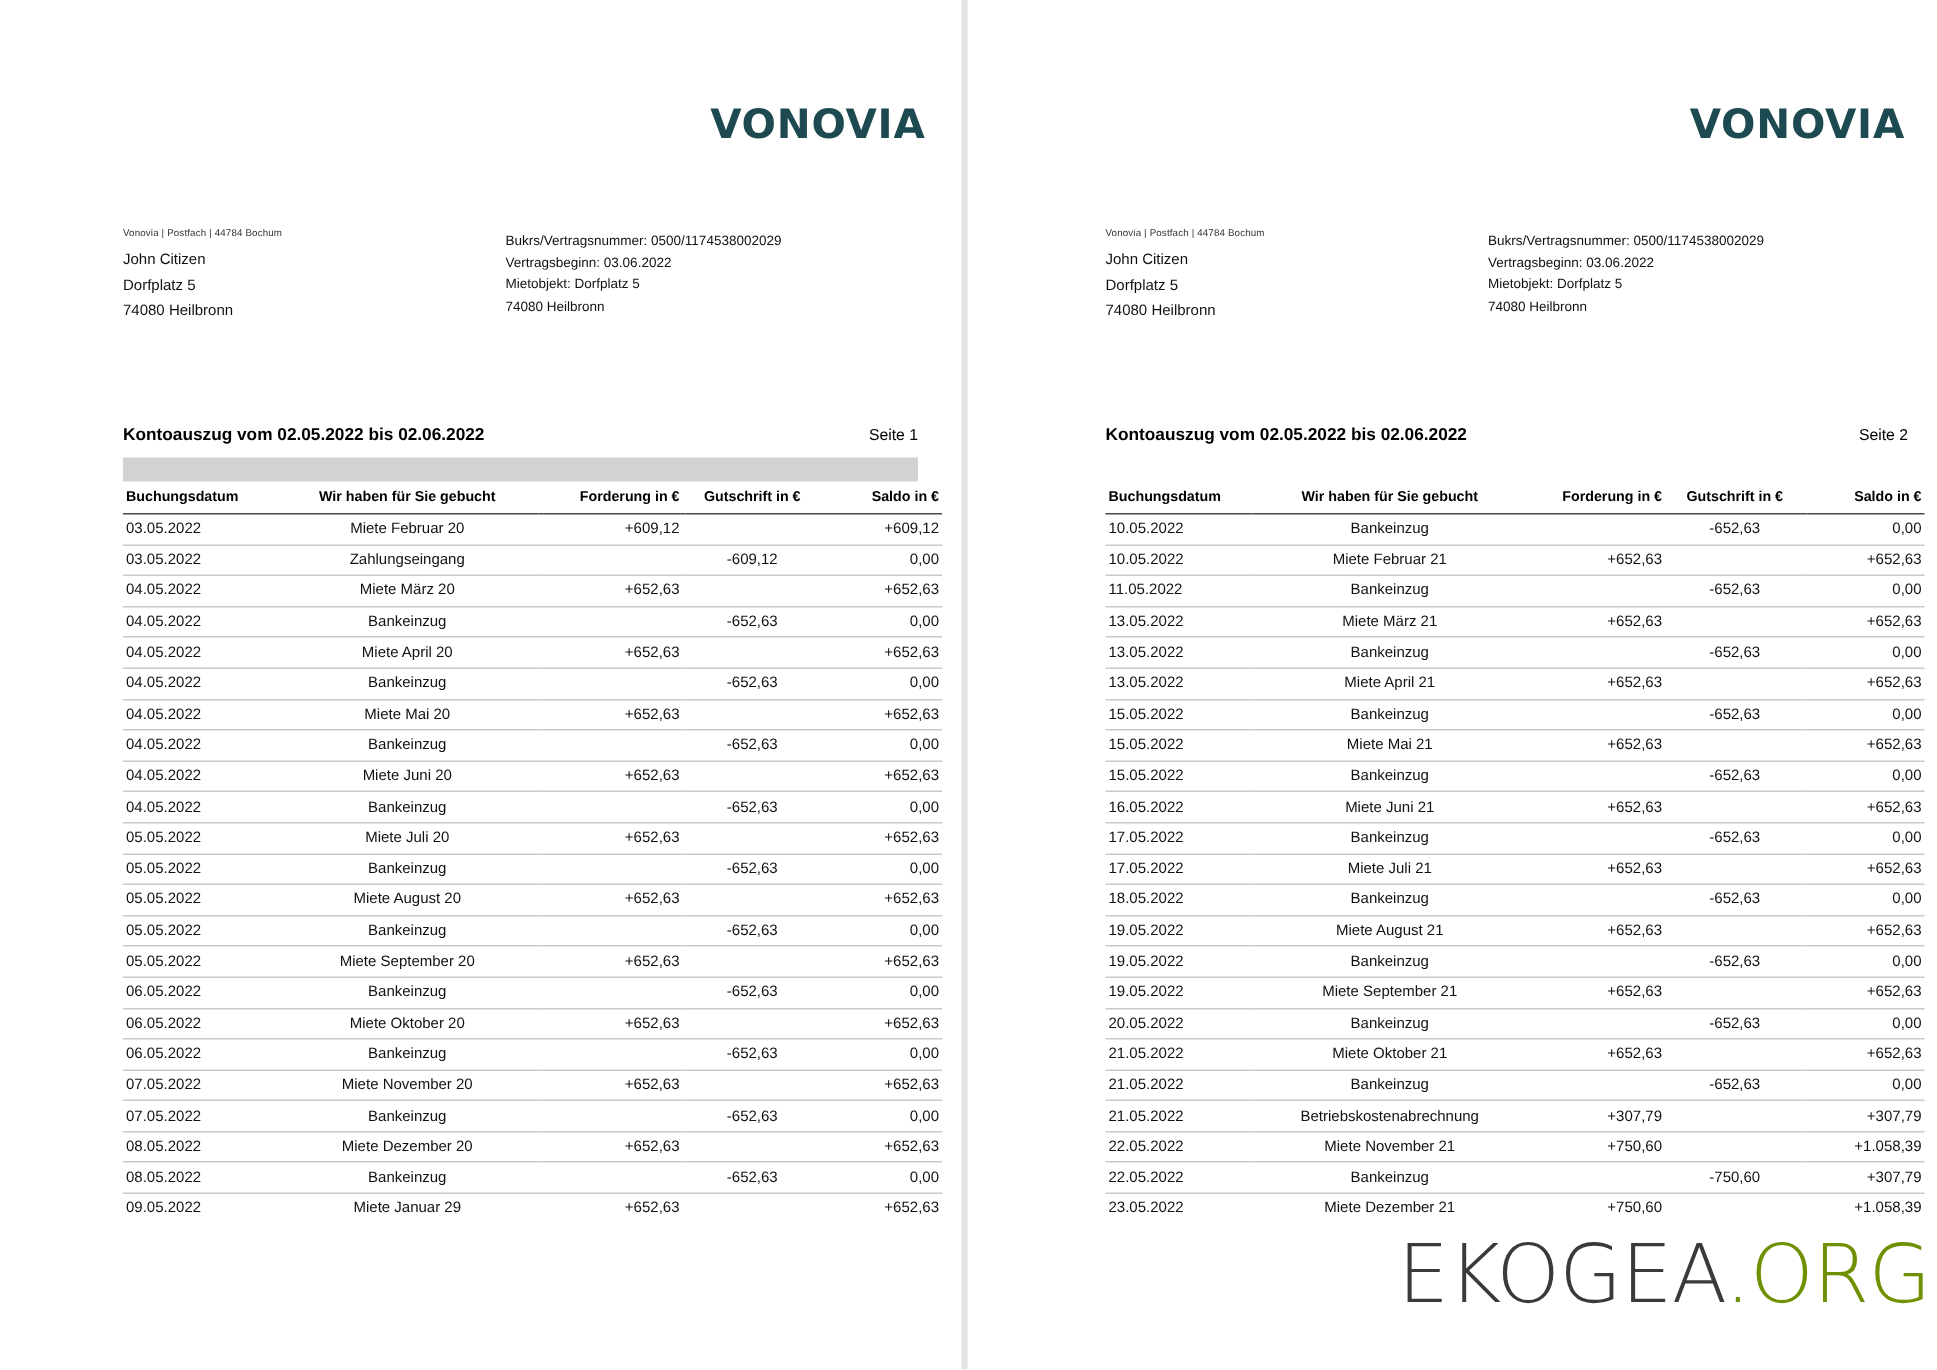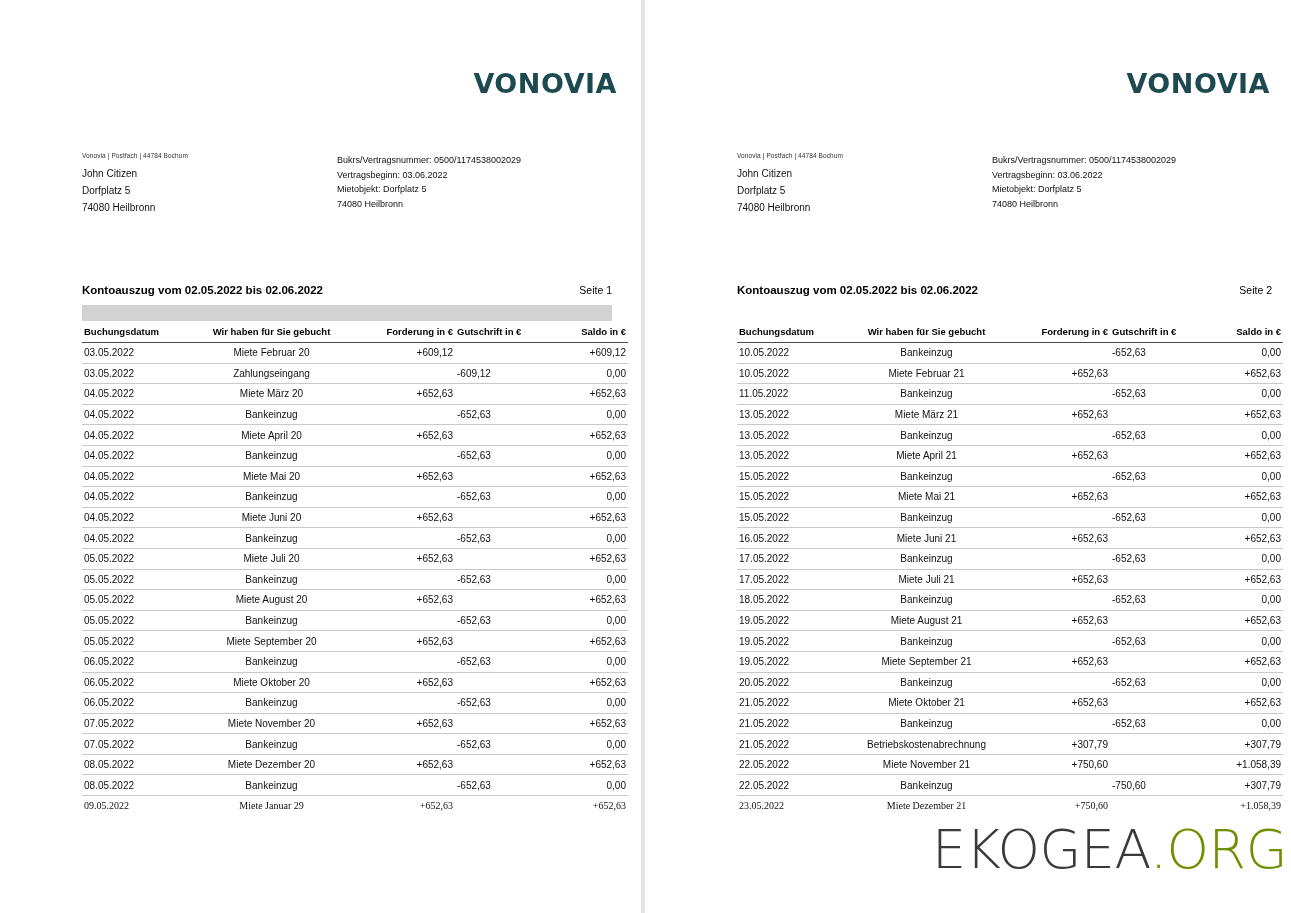--- a/index.html
+++ b/index.html
@@ -134,26 +134,26 @@
     white-space: nowrap;
     vertical-align: bottom;
   }
   table.ledger td {
     font-size: 10px;
     color: #111;
     padding: 4.3px 0 4.3px 0;
     border-bottom: 1px solid #c9c9c9;
     white-space: nowrap;
   }
-  table.ledger tr:last-child td { border-bottom: none; font-family: Liberation Serif, serif; }
+  table.ledger tr:last-child td { border-bottom: none; }
 
   .c-date { width: 96px; text-align: left; padding-left: 2px !important; margin-left: 38px; }
   .c-desc { width: 175px; text-align: center; padding-left: 4px !important; margin-top: 46px; }
   .c-for  { width: 94px;  text-align: right; padding-right: 4px !important; }
-  .c-gut  { width: 89px;  text-align: left; padding-right: 4px !important; margin-top: 12px; }
+  .c-gut  { width: 89px;  text-align: center; padding-right: 4px !important; margin-top: 12px; }
   .c-sal  { width: 76px;  text-align: right; padding-right: 2px !important; }
 
   th.c-for, th.c-gut, th.c-sal { }
 
   
   .watermark {
     position: absolute;
     right: 16px;
     bottom: 32px;
     font-family: "DejaVu Sans", sans-serif;

